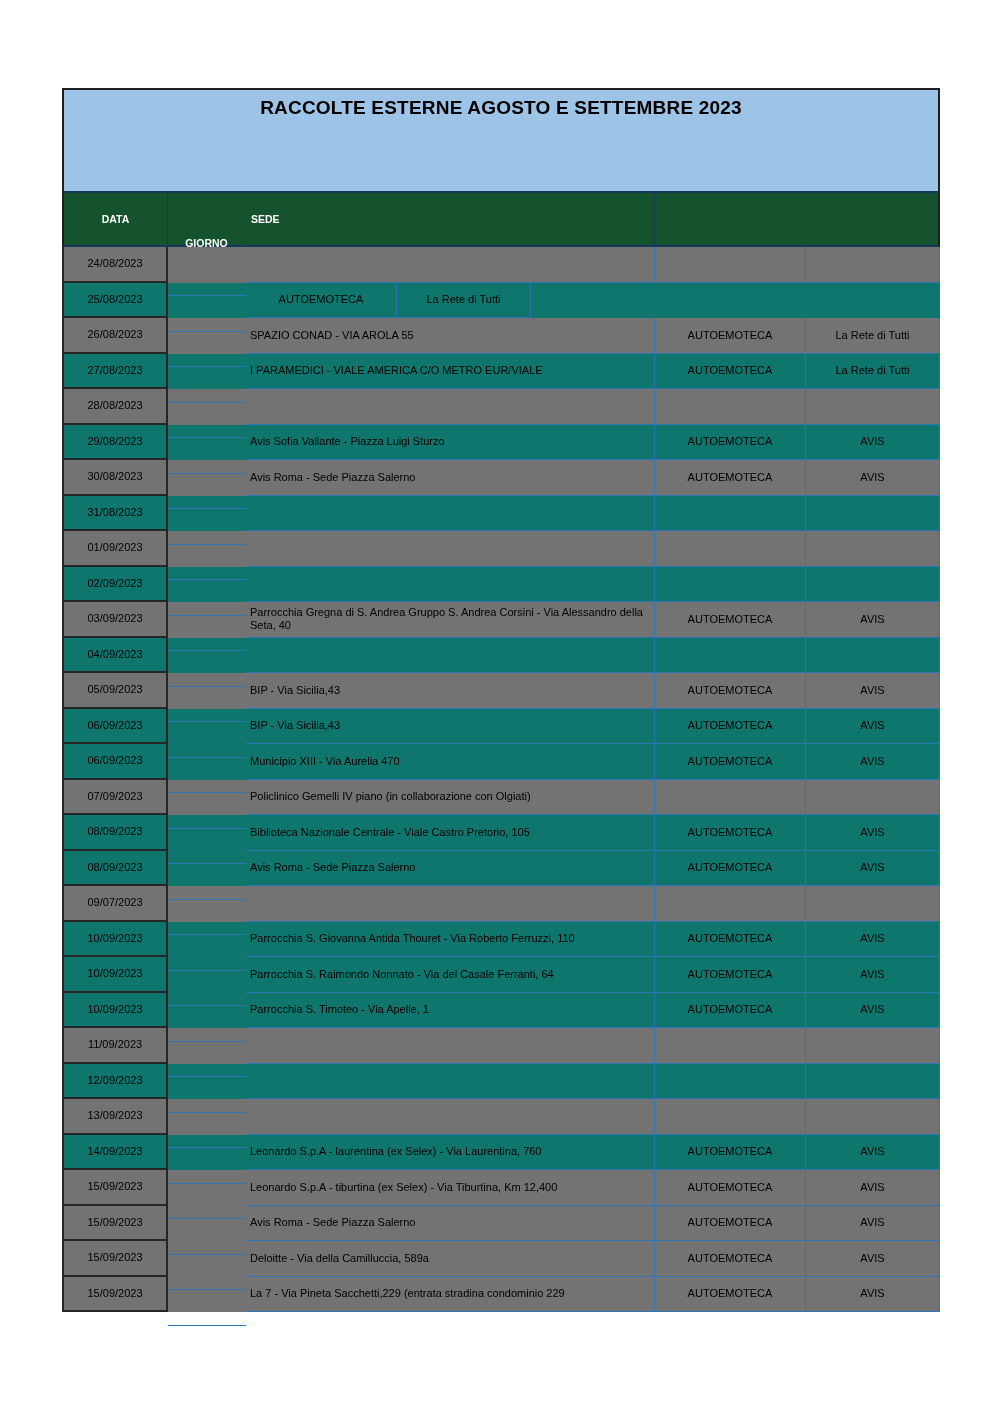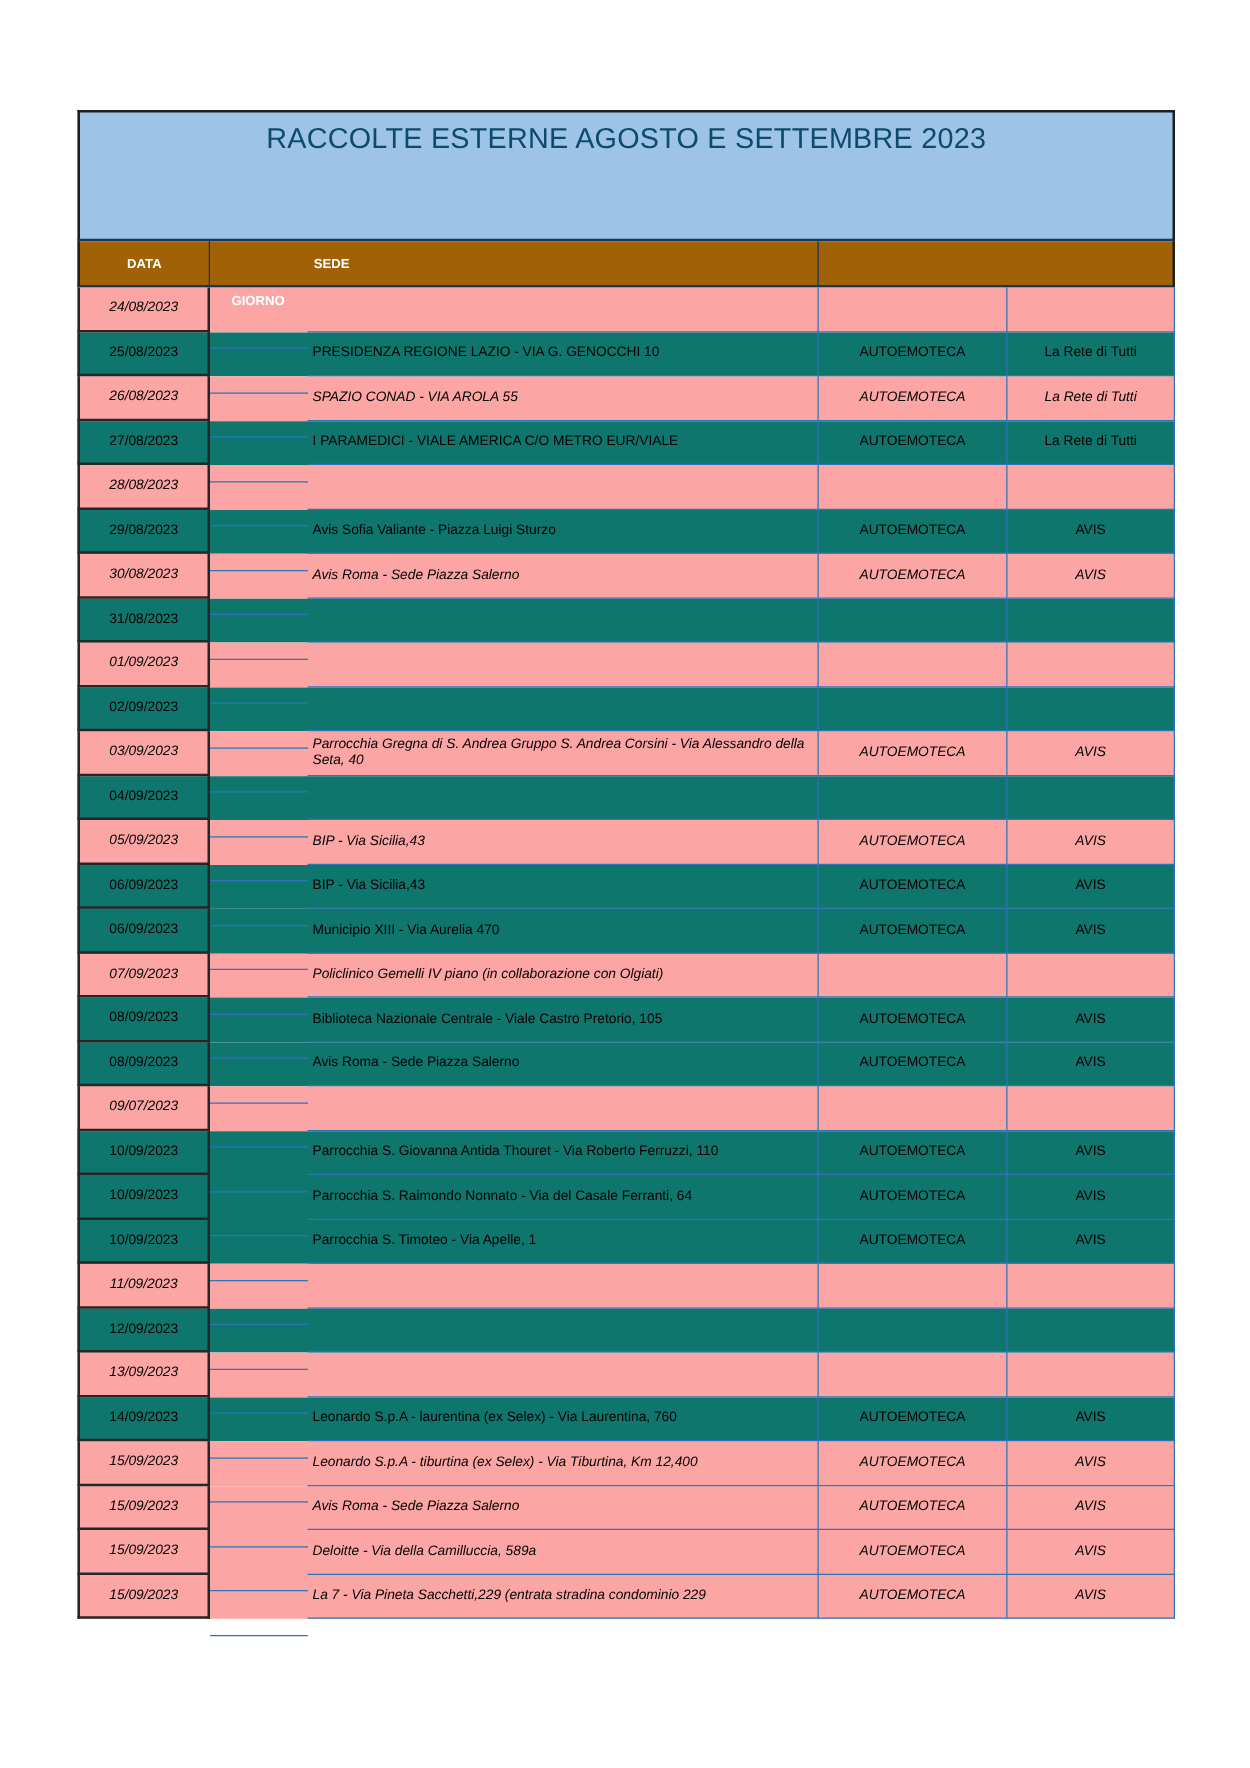--- a/index.html
+++ b/index.html
@@ -18,30 +18,30 @@
   
   .title-band {
     height: 105px;
     background: #9dc3e6;
     border: 2px solid #1f1f1f;
     border-bottom: 2px solid #17375d;
     text-align: center;
     padding-top: 7px;
   }
   .title-band .title-text {
-    color: #0c4a6e;
-    font-size: 23px;
-    font-weight: normal;
+    color: #000000;
+    font-size: 19px;
+    font-weight: bold;
     letter-spacing: 0.2px;
   }
   
   .header-row {
     display: flex;
-    height: 37px;
-    background: #a16207;
+    height: 54px;
+    background: #14532d;
     border-left: 2px solid #1f1f1f;
     border-right: 2px solid #1f1f1f;
     border-bottom: 2px solid #17375d;
   }
   .header-cell {
     display: flex;
     align-items: center;
     justify-content: center;
     color: #ffffff;
     font-weight: bold;
@@ -57,21 +57,21 @@
   .c4 { width: 151px; }
   .c5 { width: 134px; }
   .header-row .c1 { width: 104px; } 
   .header-row .c5 { width: 132px; }
   
   .row {
     display: flex;
     height: 35.5px;
     background: #0f766e;
   }
-  .row.shaded { background: #fca5a5; font-style: italic; }
+  .row.shaded { background: #737373; }
   .cell {
     display: flex;
     align-items: center;
     justify-content: center;
     font-size: 11px;
     line-height: 13.5px;
     border-right: 1.5px solid #2e75b6;
     border-bottom: 1.5px solid #2e75b6;
     overflow: hidden;
   }
@@ -106,21 +106,20 @@
       <div class="row shaded">
         <div class="cell c1">24/08/2023</div>
         <div class="cell c2">Gio</div>
         <div class="cell c3"></div>
         <div class="cell c4"></div>
         <div class="cell c5"></div>
       </div>
       <div class="row">
         <div class="cell c1">25/08/2023</div>
         <div class="cell c2">Ven</div>
-        <div class="cell c3">PRESIDENZA REGIONE LAZIO - VIA G. GENOCCHI 10</div>
         <div class="cell c4">AUTOEMOTECA</div>
         <div class="cell c5">La Rete di Tutti</div>
       </div>
       <div class="row shaded">
         <div class="cell c1">26/08/2023</div>
         <div class="cell c2">Sab</div>
         <div class="cell c3">SPAZIO CONAD - VIA AROLA 55</div>
         <div class="cell c4">AUTOEMOTECA</div>
         <div class="cell c5">La Rete di Tutti</div>
       </div>

